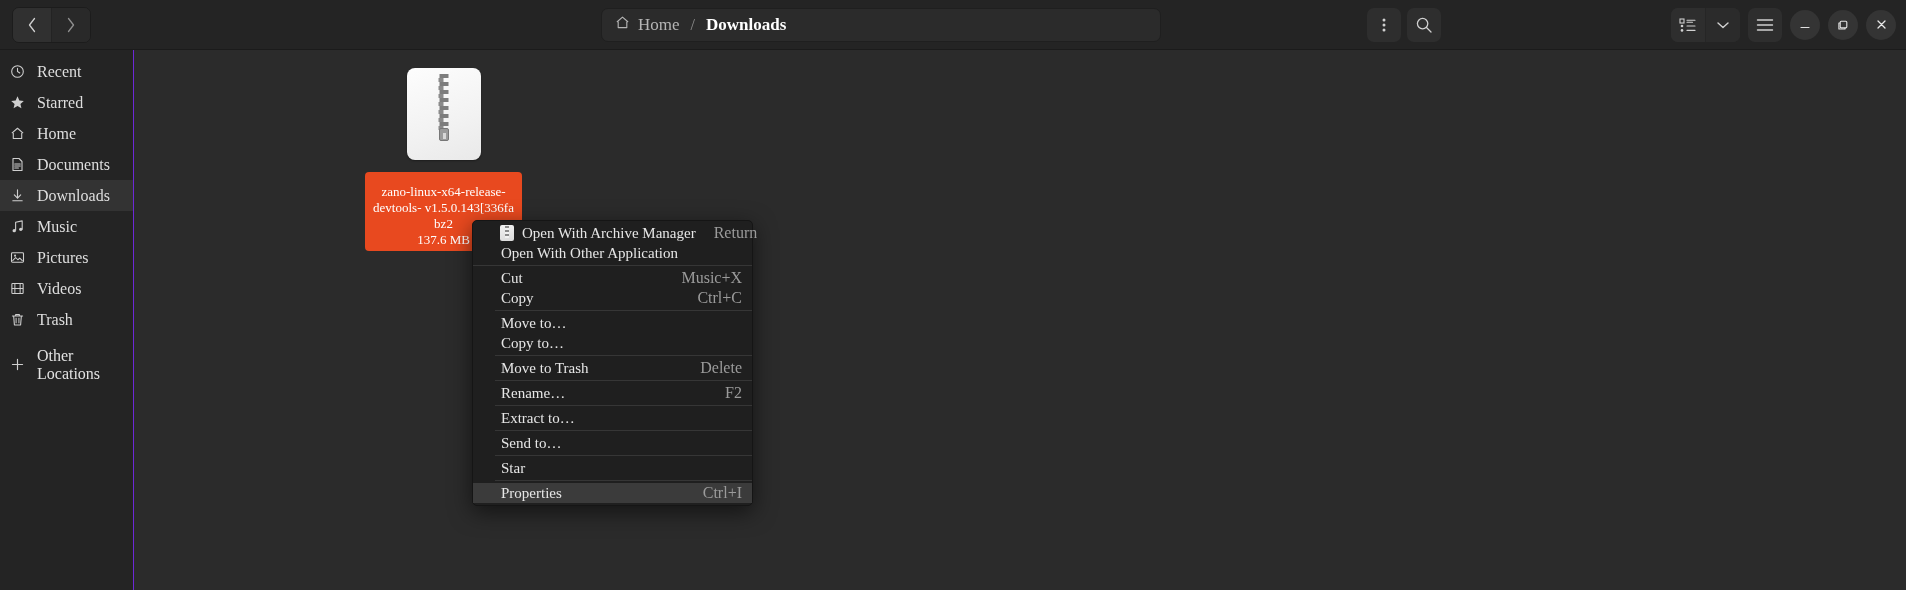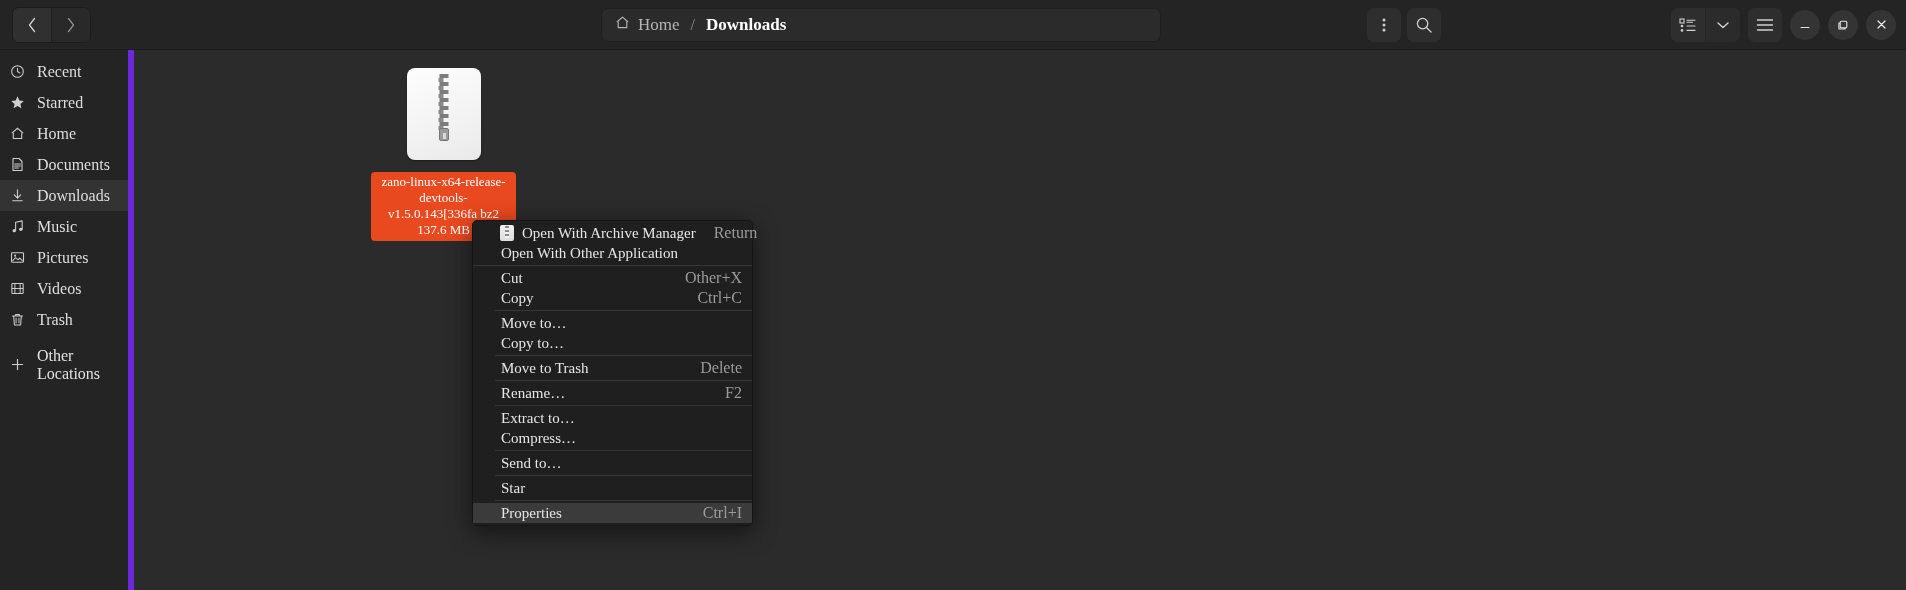--- a/index.html
+++ b/index.html
@@ -147,21 +147,21 @@
 
   
   .body {
     flex: 1;
     display: flex;
     min-height: 0;
   }
   .sidebar {
     width: 134px;
     background: #242424;
-    border-right: 6px solid #6d28d9;
+    border-right: 1px solid #6d28d9;
     padding-top: 6px;
     box-sizing: border-box;
     display: flex;
     flex-direction: column;
   }
   .side-item {
     display: flex;
     align-items: center;
     gap: 11px;
     height: 31px;
@@ -259,23 +259,23 @@
     height: 6px;
     background: #d8d8d8;
   }
   .file-label {
     margin-top: 12px;
     background: #e8491f;
     color: #ffffff;
     font-size: 13px;
     line-height: 16px;
     text-align: center;
-    padding: 2px 6px 3px 6px;
+    padding: 12px 6px 3px 6px;
     border-radius: 4px;
-    width: 145px;
+    width: 157px;
     box-sizing: border-box;
     word-break: break-word;
   }
   .file-size {
     display: block;
   }
 
   
   .ctx-menu {
     position: absolute;
@@ -561,21 +561,21 @@
           <span class="ctx-accel">Return</span>
         </div>
 
         <div class="ctx-item">
           <span class="ctx-label">Open With Other Application</span>
         </div>
         <div class="ctx-sep full"></div>
 
         <div class="ctx-item">
           <span class="ctx-label">Cut</span>
-          <span class="ctx-accel">Other+X</span>
+          <span class="ctx-accel">Music+X</span>
         </div>
 
         <div class="ctx-item">
           <span class="ctx-label">Copy</span>
           <span class="ctx-accel">Ctrl+C</span>
         </div>
         <div class="ctx-sep"></div>
 
         <div class="ctx-item">
           <span class="ctx-label">Move to…</span>
@@ -596,23 +596,20 @@
           <span class="ctx-label">Rename…</span>
           <span class="ctx-accel">F2</span>
         </div>
         <div class="ctx-sep"></div>
 
 
         <div class="ctx-item">
           <span class="ctx-label">Extract to…</span>
         </div>
 
-        <div class="ctx-item">
-          <span class="ctx-label">Compress…</span>
-        </div>
         <div class="ctx-sep"></div>
 
         <div class="ctx-item">
           <span class="ctx-label">Send to…</span>
         </div>
         <div class="ctx-sep"></div>
 
         <div class="ctx-item">
           <span class="ctx-label">Star</span>
         </div>

